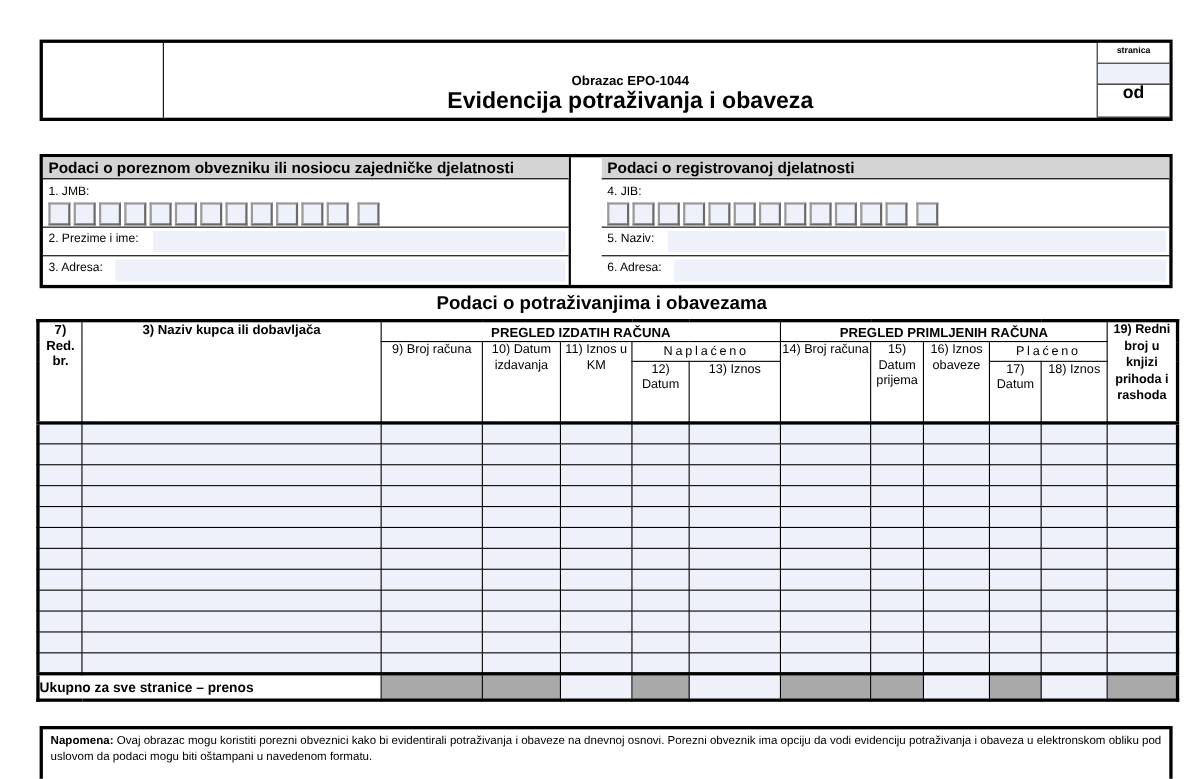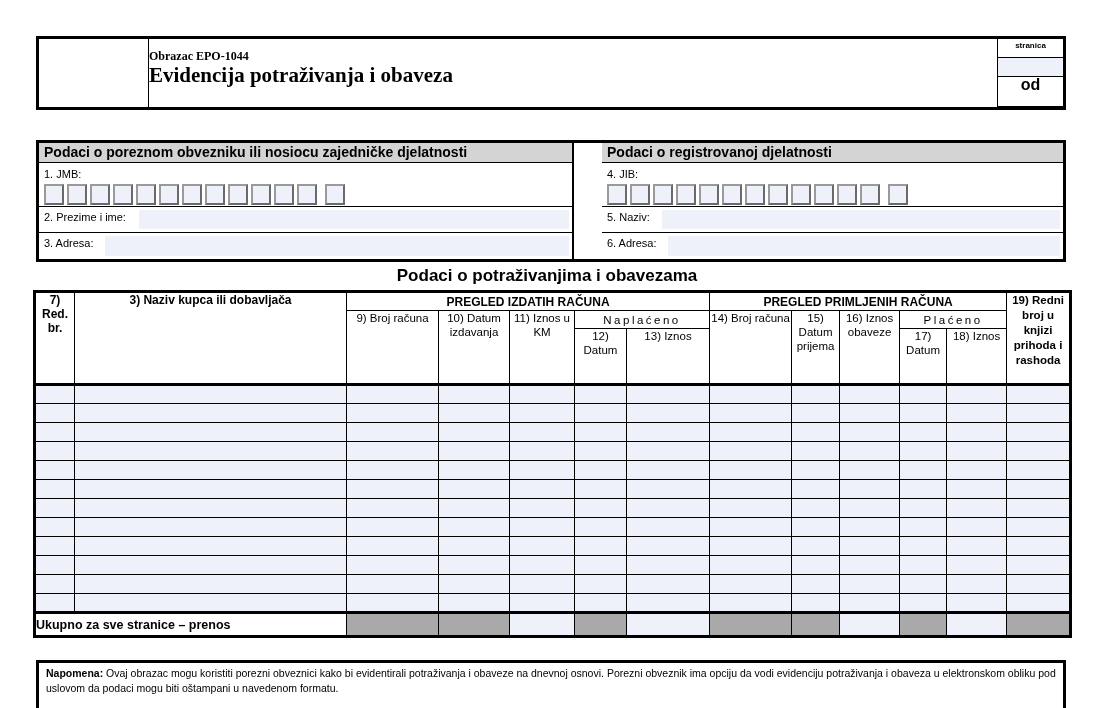--- a/index.html
+++ b/index.html
@@ -15,38 +15,38 @@
     font-family:"Liberation Sans","DejaVu Sans",sans-serif;color:#000;
   }
   .page{position:relative;width:1094px;height:708px;overflow:hidden;}
 
   
   .header-box{
     position:absolute;left:36px;top:36px;width:1030px;height:74px;
     border:3px solid var(--ink);display:flex;background:#fff;
   }
   .header-left{width:110px;border-right:1px solid var(--ink);}
-  .header-center{flex:1;text-align:left;padding-top:11px;font-family:Liberation Serif, serif;}
+  .header-center{flex:1;text-align:center;padding-top:28px;}
   .form-code{font-size:12px;font-weight:bold;line-height:1.1;}
   .form-title{font-size:21px;font-weight:bold;line-height:1.15;}
   .header-right{width:66px;border-left:1px solid var(--ink);display:flex;flex-direction:column;}
   .hr-label{background:#fff;text-align:center;border-bottom:1px solid var(--ink);}
   .stranica{height:20px;font-size:8px;font-weight:bold;line-height:13px;}
   .od{height:32px;font-size:16px;font-weight:bold;line-height:15px;border-top:1px solid var(--ink);}
   .hr-box{background:var(--field-fill);}
   .box-stranica{height:19px;}
   .box-od{flex:1;}
 
   
   .tp-box{
     position:absolute;left:36px;top:140px;width:1030px;height:122px;
     border:3px solid var(--ink);display:flex;background:#fff;
   }
   .tp-half{display:flex;flex-direction:column;}
-  .tp-left{width:535px;border-right:2px solid var(--ink);}
+  .tp-left{width:480px;border-right:2px solid var(--ink);}
   .tp-right{flex:1;margin-left:28px;}
   .tp-heading{
     background:var(--section-bg);font-weight:bold;font-size:14px;
     padding:1px 5px 2px 5px;border-bottom:1px solid var(--ink);height:20px;line-height:17px;
   }
   .tp-row{position:relative;border-bottom:1px solid var(--ink);}
   .tp-row:last-child{border-bottom:none;}
   .tp-row-id{height:45px;padding:1px 5px;}
   .tp-label{font-size:11px;line-height:14px;background:#fff;position:relative;z-index:2;display:inline-block;padding-right:6px;}
   .digit-boxes{display:flex;margin-top:2px;}

